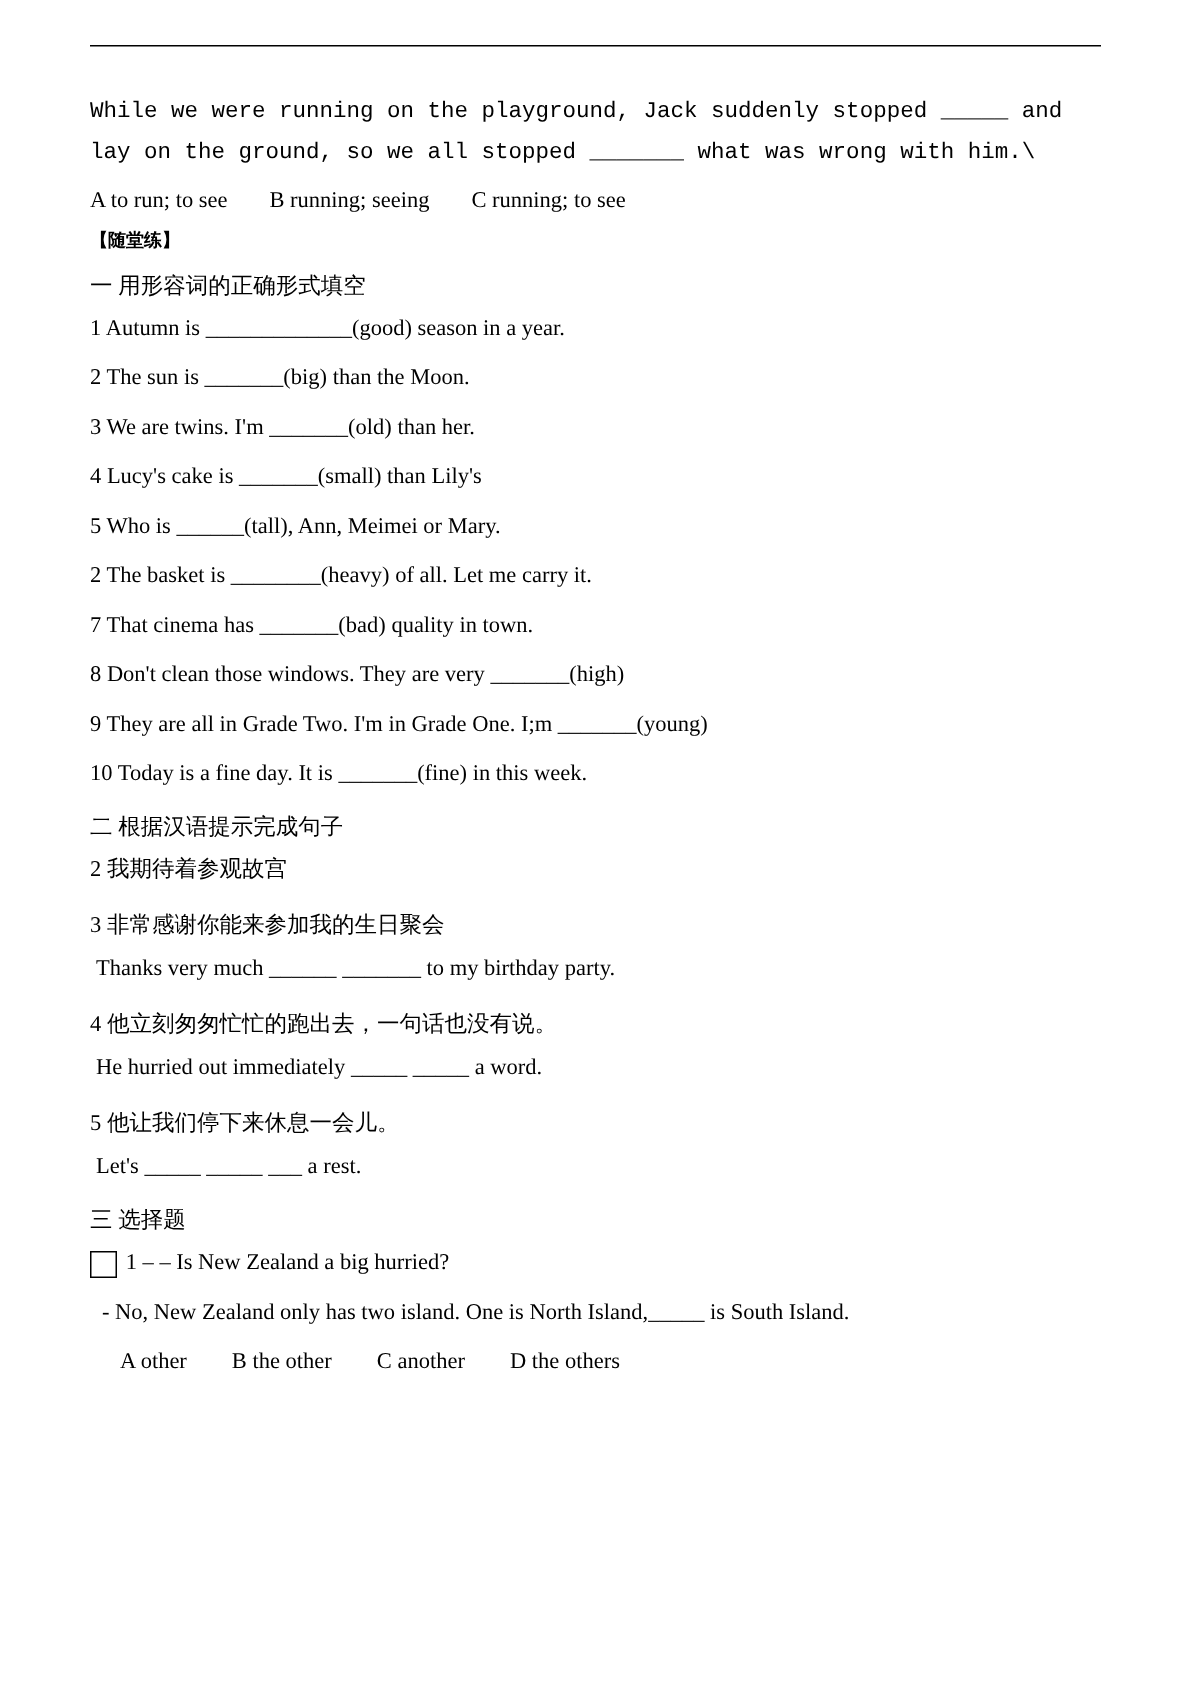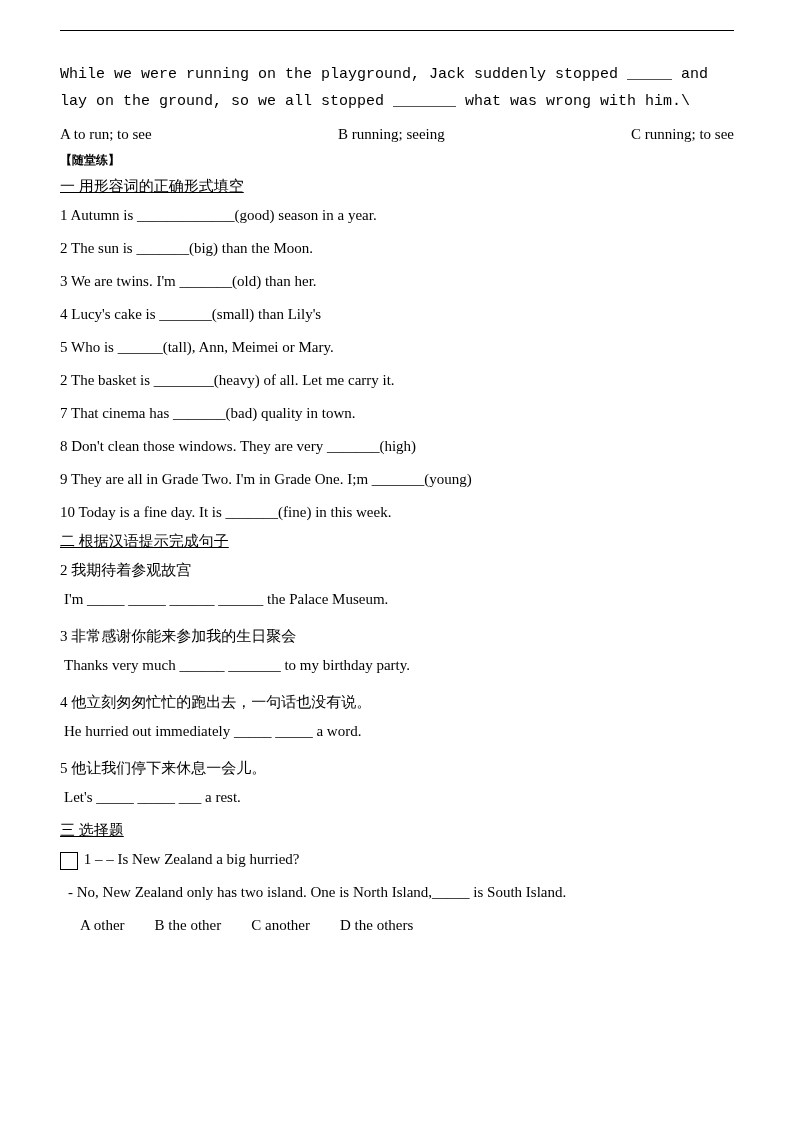--- a/index.html
+++ b/index.html
@@ -22,21 +22,20 @@
     }
     .intro-text {
       line-height: 1.8;
       margin-bottom: 6px;
       font-family: Liberation Mono, monospace;
     }
     .options-row {
       display: flex;
       gap: 28px;
       line-height: 1.8;
-      justify-content: space-between;
     }
     .section-title {
       font-weight: bold;
       font-size: 12px;
       margin-bottom: 8px;
       margin-top: 4px;
     }
     .exercise-item {
       margin-bottom: 6px;
       line-height: 1.8;
@@ -63,23 +62,22 @@
       border: 1px solid #000;
       width: 18px;
       height: 18px;
       text-align: center;
       vertical-align: middle;
       line-height: 16px;
       font-size: 13px;
       margin-right: 2px;
     }
     .section-header {
-      margin-top: 0;
+      margin-top: 12px;
       margin-bottom: 6px;
-      text-decoration: underline;
     }
   </style>
 </head>
 <body>
 
 <div class="top-border"></div>
 
 <div class="intro-text">
   <span>While we were running on the playground, Jack suddenly stopped _____ and lay on the ground, so we all stopped _______ what was wrong with him.\</span>
 </div>
@@ -132,21 +130,20 @@
 <div class="section-header">
   <span>二  根据汉语提示完成句子</span>
 </div>
 
 <div>
 
   <div class="section-two-item">
     <div class="chinese">
       <span>2 </span><span>我期待着参观故宫</span>
     </div>
-    <div class="english">I'm _____ _____ ______ ______ the Palace Museum.</div>
   </div>
 
   <div class="section-two-item">
     <div class="chinese">
       <span>3 </span><span>非常感谢你能来参加我的生日聚会</span>
     </div>
     <div class="english">Thanks very much ______ _______ to my birthday party.</div>
   </div>
 
   <div class="section-two-item">

